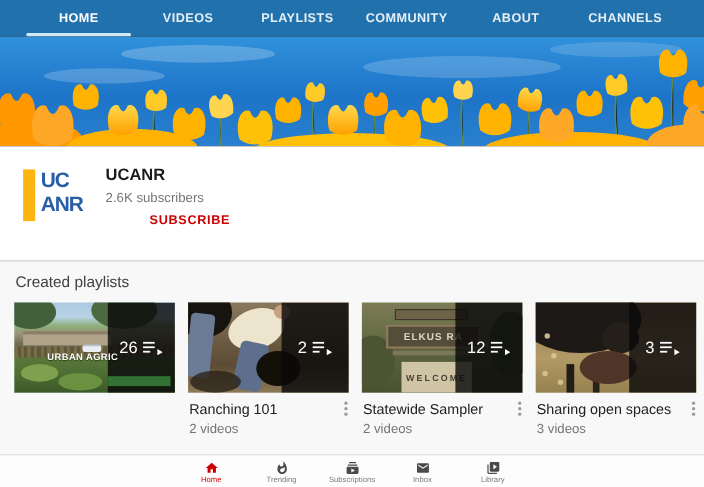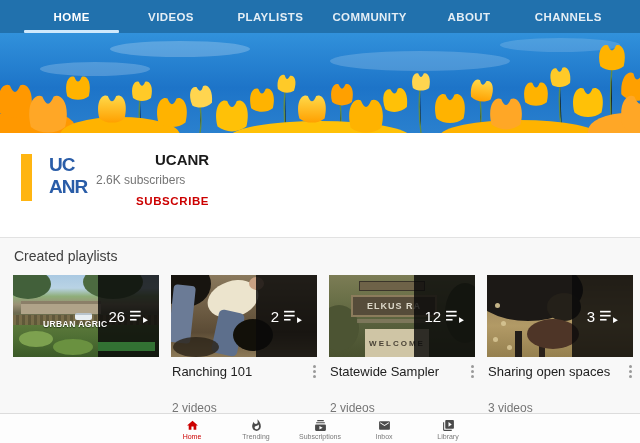--- a/index.html
+++ b/index.html
@@ -17,44 +17,44 @@
     background:#cfe9fc; border-radius:1px; }
 
   
   .banner { position:absolute; top:33px; left:0; width:640px; height:100px; overflow:hidden; }
   .banner svg { display:block; }
 
   
   .chead { position:absolute; top:133px; left:0; width:640px; height:104px; background:#fff; }
   .logo { position:absolute; left:17px; top:15px; width:58px; height:58px; background:#fff; }
   .logo-bar { position:absolute; left:4px; top:6px; width:11px; height:47px; background:#ffb511; }
-  .logo-txt { position:absolute; left:32px; top:6px; color:#2a5da8; font-weight:bold;
+  .logo-txt { position:absolute; left:20px; top:6px; color:#2a5da8; font-weight:bold;
     font-size:19px; line-height:22px; letter-spacing:-1px; }
   .cinfo { position:absolute; left:96px; top:18px; }
-  .cname { font-size:15px; font-weight:bold; color:#1a1a1a;text-align:right; }
+  .cname { font-size:15px; font-weight:bold; color:#1a1a1a; }
   .csubs { font-size:12px; color:#757575; margin-top:5px; }
   .csubscribe { font-size:11.5px; font-weight:bold; color:#cc0000; letter-spacing:.6px;
     margin-top:8px; cursor:pointer;margin-left:40px; }
 
   
   .plsection { position:absolute; top:237px; left:0; width:640px; height:206px;
     background:#f8f8f8; border-top:1px solid #e2e2e2; }
   .plheading { padding:10px 14px 11px 14px; font-size:14px; color:#3f3f3f; }
   .cards { display:flex; padding:0 13px; gap:12px; }
   .card { width:146px; flex:0 0 146px; cursor:pointer; }
   .thumb { position:relative; width:146px; height:82px; overflow:hidden; background:#888; }
   .overlay { position:absolute; top:0; right:0; bottom:0; width:42%;
     background:rgba(10,10,10,.82); display:flex; flex-direction:row;
     align-items:center; justify-content:center; gap:5px; z-index:5; }
   .ovcount { color:#fff; font-size:15px; }
   .blob { position:absolute; border-radius:50%; }
   .cmeta { position:relative; padding:6px 16px 0 1px; }
   .ctitle { font-size:13px; line-height:17px; color:#212121;
     display:-webkit-box; -webkit-line-clamp:3; -webkit-box-orient:vertical; overflow:hidden; }
-  .cvideos { font-size:12px; color:#757575; margin-top:21px; }
+  .cvideos { font-size:12px; color:#757575; margin-top:3px; }
   .kebab { position:absolute; top:8px; right:1px; display:flex; flex-direction:column; gap:2px; cursor:pointer; }
   .kebab i { width:3px; height:3px; border-radius:50%; background:#9a9a9a; }
 
   
   .t1 { background:linear-gradient(180deg,#aac9e2 0%,#b9d3e5 16%,#8fae7a 26%,#9a9075 36%,
         #6f6b52 46%,#5d7a3c 58%,#4e6e33 78%,#3c5a28 100%); }
   .t1-tree1 { left:-8px; top:-6px; width:46px; height:30px; background:#42603a; }
   .t1-tree2 { left:70px; top:-10px; width:60px; height:34px; background:#4c6a40; }
   .t1-house { position:absolute; left:8px; top:26px; width:80px; height:13px; background:#b0a389;
     border-top:3px solid #8b7f68; }

